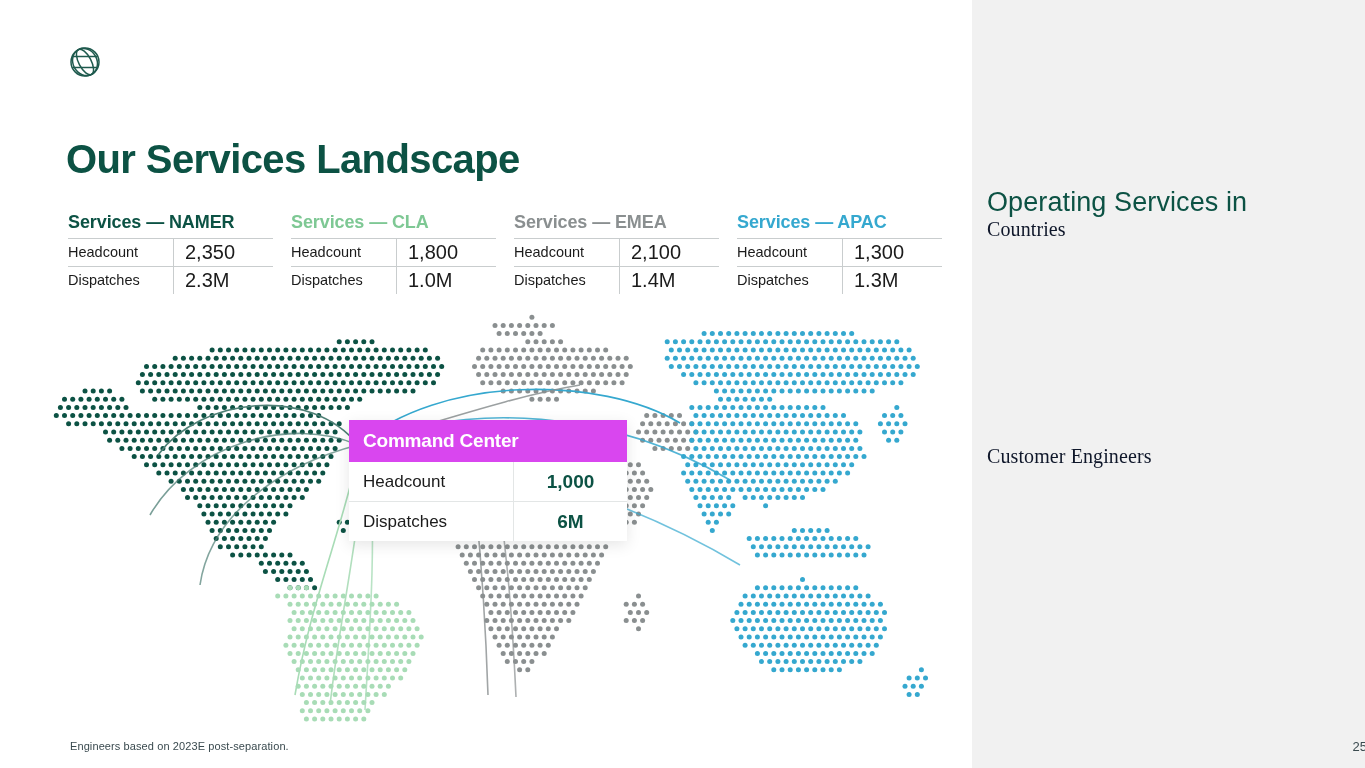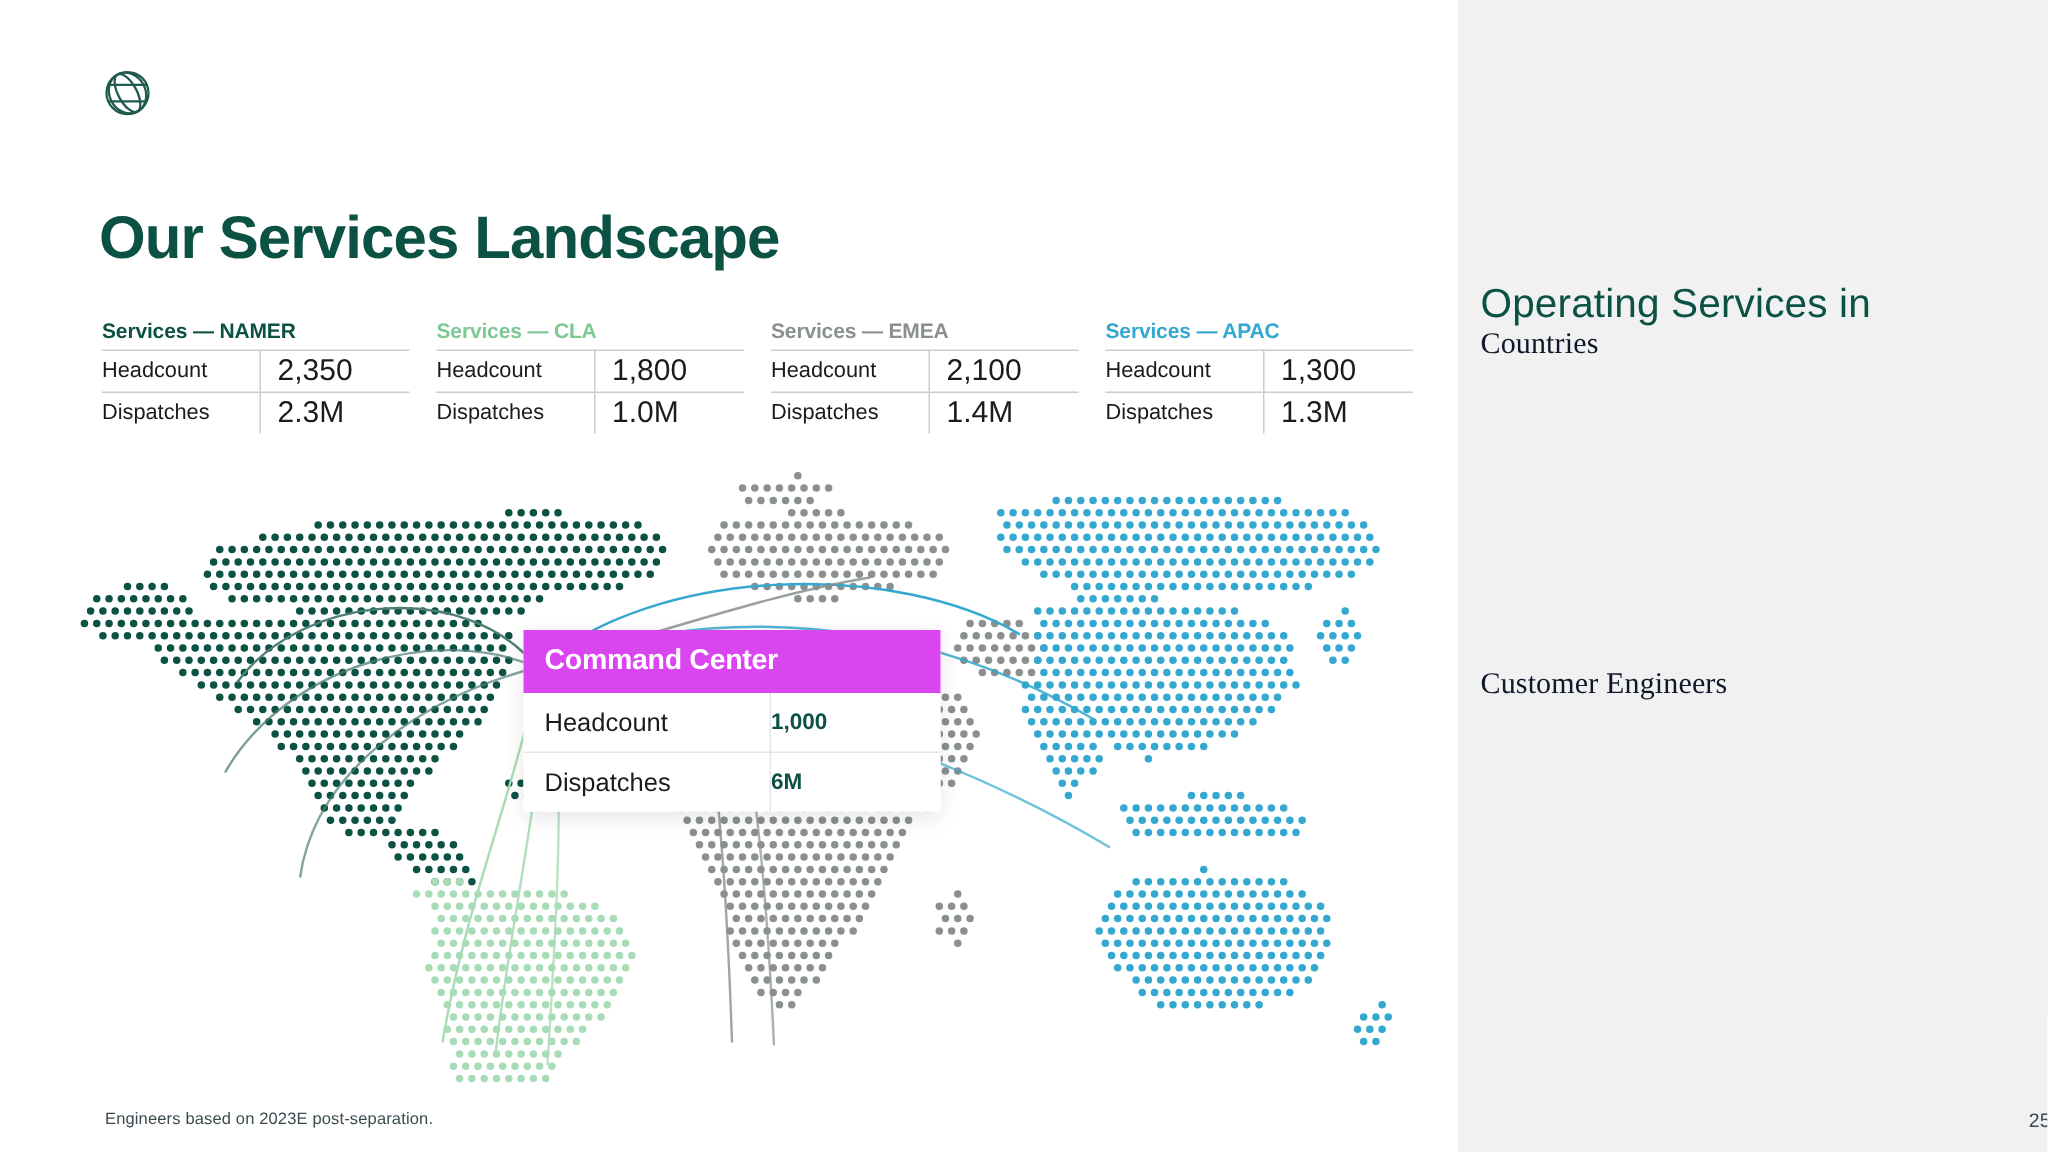--- a/index.html
+++ b/index.html
@@ -89,21 +89,21 @@
   #region-tables {
     position: absolute;
     left: 68px;
     top: 212px;
     width: 880px;
     display: flex;
   }
   .region-table { width: 205px; margin-right: 18px; }
   .region-table:last-child { margin-right: 0; }
   .region-title {
-    font-size: 14px;
+    font-size: 18px;
     font-weight: bold;
     letter-spacing: -.1px;
     padding-bottom: 5px;
     white-space: nowrap;
   }
   .region-rows { border-top: 1px solid #c9cdce; }
   .region-row {
     display: flex;
     align-items: center;
     height: 27px;
@@ -171,22 +171,22 @@
     padding-left: 14px;
     box-sizing: border-box;
     font-size: 17px;
     color: #1b1b1b;
     border-right: 1px solid #e3e6e6;
     height: 39px;
     line-height: 39px;
   }
   .cc-value {
     flex: 1;
-    text-align: left;
-    font-size: 15px;
+    text-align: center;
+    font-size: 19px;
     font-weight: bold;
     color: #0c5244;
   }
 
   
   #footnote {
     position: absolute;
     left: 70px;
     bottom: 16px;
     font-size: 11px;

